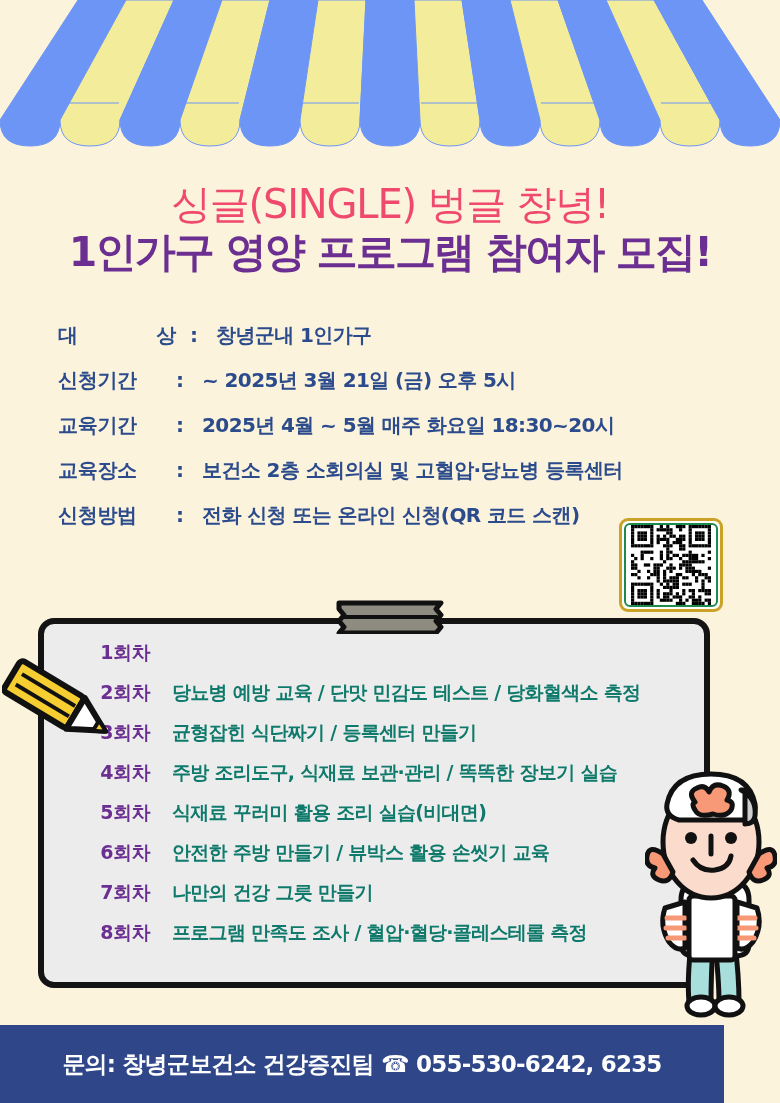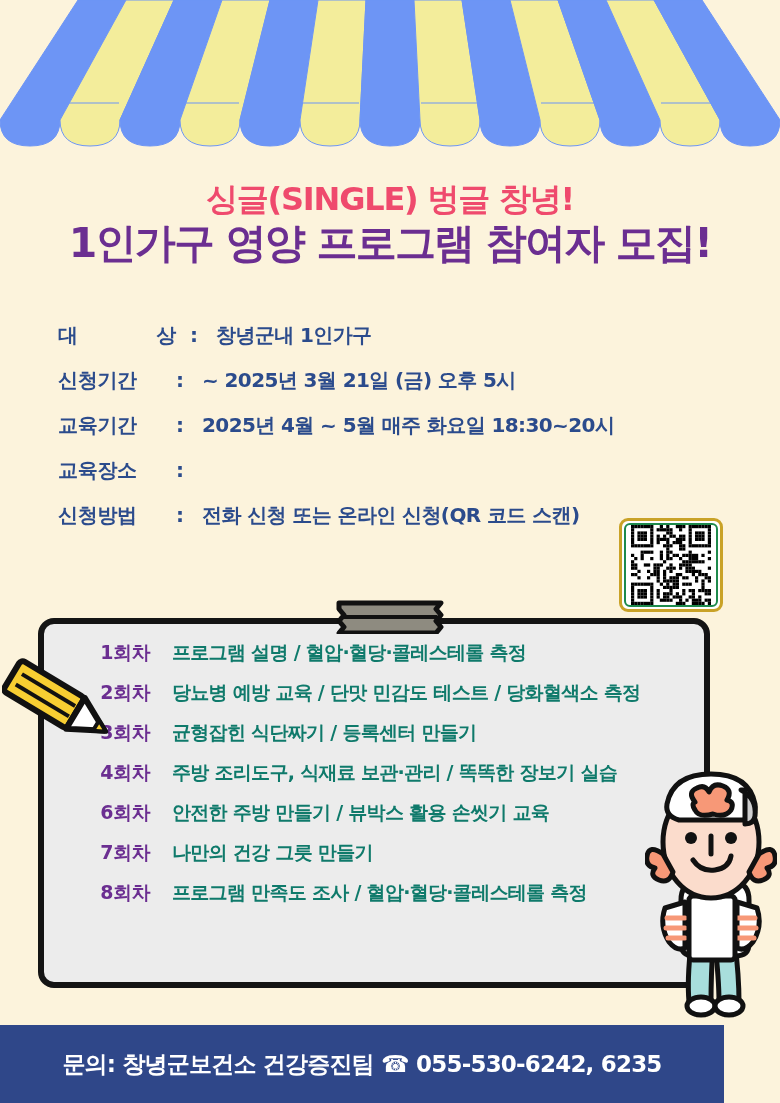--- a/index.html
+++ b/index.html
@@ -38,22 +38,22 @@
 
   
   .title-block {
     position: absolute;
     top: 181px;
     left: 0;
     width: 780px;
     text-align: center;
   }
   .title-line1 {
-    font-size: 32px;
-    font-weight: 700;
+    font-size: 40px;
+    font-weight: 400;
     color: #EF4A6D;
     letter-spacing: -1.2px;
     line-height: 1.18;
     white-space: nowrap;
   }
   .title-line2 {
     font-size: 41px;
     font-weight: 900;
     color: #6B2E91;
     letter-spacing: -1.8px;
@@ -306,20 +306,21 @@
 
     <div class="info-row">
       <div class="info-label plain">교육기간</div>
       <div class="info-colon">:</div>
       <div class="info-value">2025년 4월 ~ 5월 매주 화요일 18:30~20시</div>
     </div>
 
     <div class="info-row">
       <div class="info-label plain">교육장소</div>
       <div class="info-colon">:</div>
+      <div class="info-value">보건소 2층 소회의실 및 고혈압·당뇨병 등록센터</div>
     </div>
 
     <div class="info-row">
       <div class="info-label plain">신청방법</div>
       <div class="info-colon">:</div>
       <div class="info-value">전화 신청 또는 온라인 신청(QR 코드 스캔)</div>
     </div>
 
   </div>
 
@@ -644,35 +645,38 @@
     <svg width="114" height="34" viewBox="0 0 114 34" xmlns="http://www.w3.org/2000/svg">
       <path d="M6 3 h102 l-5 6 l5 6 l-5 6 l5 6 l-5 6 H6 l5-6 l-5-6 l5-6 l-5-6 z" fill="#8E8B80" stroke="#111" stroke-width="5" stroke-linejoin="round"></path>
       <line x1="10" y1="17" x2="104" y2="17" stroke="#111" stroke-width="4"></line>
     </svg>
   </div>
 
   <div class="board">
     <div class="sessions" id="sessions-container">
         <div class="session-row">
           <div class="session-no">1회차</div>
-          <div class="session-desc">프로그램 설명 / 혈압·혈당·콜레스테롤 측정</div>
         </div>
         <div class="session-row">
           <div class="session-no">2회차</div>
           <div class="session-desc">당뇨병 예방 교육 / 단맛 민감도 테스트 / 당화혈색소 측정</div>
         </div>
         <div class="session-row">
           <div class="session-no">3회차</div>
           <div class="session-desc">균형잡힌 식단짜기 / 등록센터 만들기</div>
         </div>
         <div class="session-row">
           <div class="session-no">4회차</div>
           <div class="session-desc">주방 조리도구, 식재료 보관·관리 / 똑똑한 장보기 실습</div>
         </div>
         <div class="session-row">
+          <div class="session-no">5회차</div>
+          <div class="session-desc">식재료 꾸러미 활용 조리 실습(비대면)</div>
+        </div>
+        <div class="session-row">
           <div class="session-no">6회차</div>
           <div class="session-desc">안전한 주방 만들기 / 뷰박스 활용 손씻기 교육</div>
         </div>
         <div class="session-row">
           <div class="session-no">7회차</div>
           <div class="session-desc">나만의 건강 그릇 만들기</div>
         </div>
         <div class="session-row">
           <div class="session-no">8회차</div>
           <div class="session-desc">프로그램 만족도 조사 / 혈압·혈당·콜레스테롤 측정</div>

